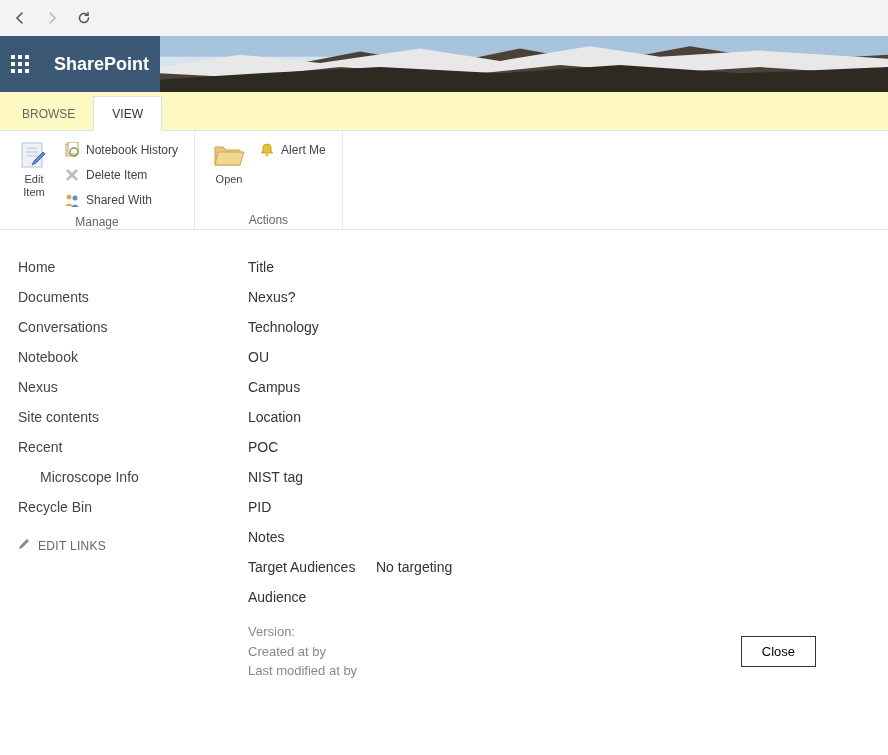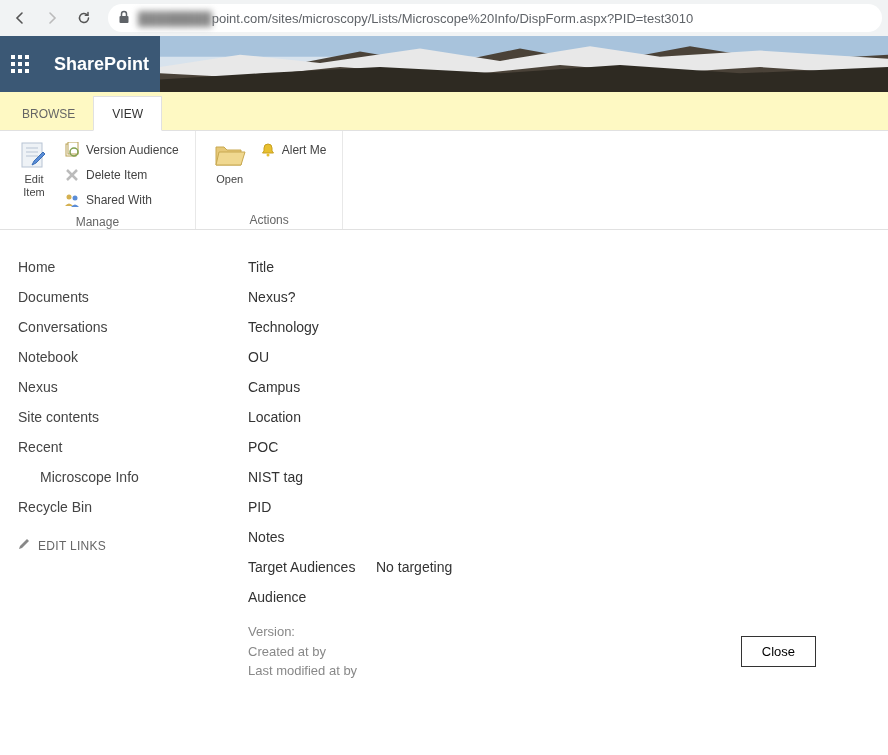--- a/index.html
+++ b/index.html
@@ -69,30 +69,20 @@
   <div class="nav-btn disabled">
     <svg width="16" height="16" viewBox="0 0 16 16">
         <path d="M6 3 L11 8 L6 13" stroke="#bbb" stroke-width="1.6" fill="none" stroke-linecap="round"></path>
       </svg>
   </div>
   <div class="nav-btn">
     <svg width="16" height="16" viewBox="0 0 16 16">
         <path d="M12.5 8a4.5 4.5 0 1 1-1.3-3.2" stroke="#555" stroke-width="1.5" fill="none" stroke-linecap="round"></path>
         <path d="M12 2.5 L12 5.2 L9.3 5.2" stroke="#555" stroke-width="1.5" fill="none" stroke-linecap="round"></path>
       </svg>
-  </div>
-  <div class="url-bar">
-    <span class="lock-icon">
-      <svg width="12" height="14" viewBox="0 0 12 14">
-          <rect x="1.5" y="6" width="9" height="7" rx="1" fill="#5f6368"></rect>
-          <path d="M3.5 6 V4 a2.5 2.5 0 0 1 5 0 V6" stroke="#5f6368" stroke-width="1.5" fill="none"></path>
-        </svg>
-    </span>
-    <span class="url-blur">████████</span>
-    <span class="url-text">point.com/sites/microscopy/Lists/Microscope%20Info/DispForm.aspx?PID=test3010</span>
   </div>
 </div>
 
 <div class="sp-header">
   <div class="sp-header-bg">
     <svg viewBox="0 0 728 54" preserveAspectRatio="none">
       <rect width="728" height="27" fill="#a8c3dc"></rect>
       <rect y="20" width="728" height="14" fill="#d8e3ed"></rect>
       <path d="M0 34 L60 22 L120 30 L200 15 L280 28 L360 12 L440 26 L530 10 L620 24 L728 18 L728 54 L0 54 Z" fill="#4a4238"></path>
       <path d="M0 30 L80 18 L160 26 L260 12 L340 24 L430 10 L500 20 L600 14 L728 22 L728 38 L600 30 L500 36 L400 28 L300 38 L180 30 L80 40 L0 36 Z" fill="#e8e8e8"></path>
@@ -138,21 +128,21 @@
       </div>
       <div class="rb-col">
         <div class="rb-smallbtn">
           <span class="rb-smallicon">
             <svg width="16" height="16" viewBox="0 0 16 16">
                 <rect x="2" y="2" width="10" height="12" fill="#fff" stroke="#b8a050"></rect>
                 <rect x="4" y="0" width="10" height="12" fill="#fff" stroke="#b8a050"></rect>
                 <circle cx="10" cy="10" r="4" fill="none" stroke="#7fa050" stroke-width="1.5"></circle>
               </svg>
           </span>
-          <span>Version Audience</span>
+          <span>Notebook History</span>
         </div>
         <div class="rb-smallbtn">
           <span class="rb-smallicon">
             <svg width="16" height="16" viewBox="0 0 16 16">
                 <line x1="3" y1="3" x2="13" y2="13" stroke="#bbb" stroke-width="2.5"></line>
                 <line x1="13" y1="3" x2="3" y2="13" stroke="#bbb" stroke-width="2.5"></line>
               </svg>
           </span>
           <span>Delete Item</span>
         </div>

